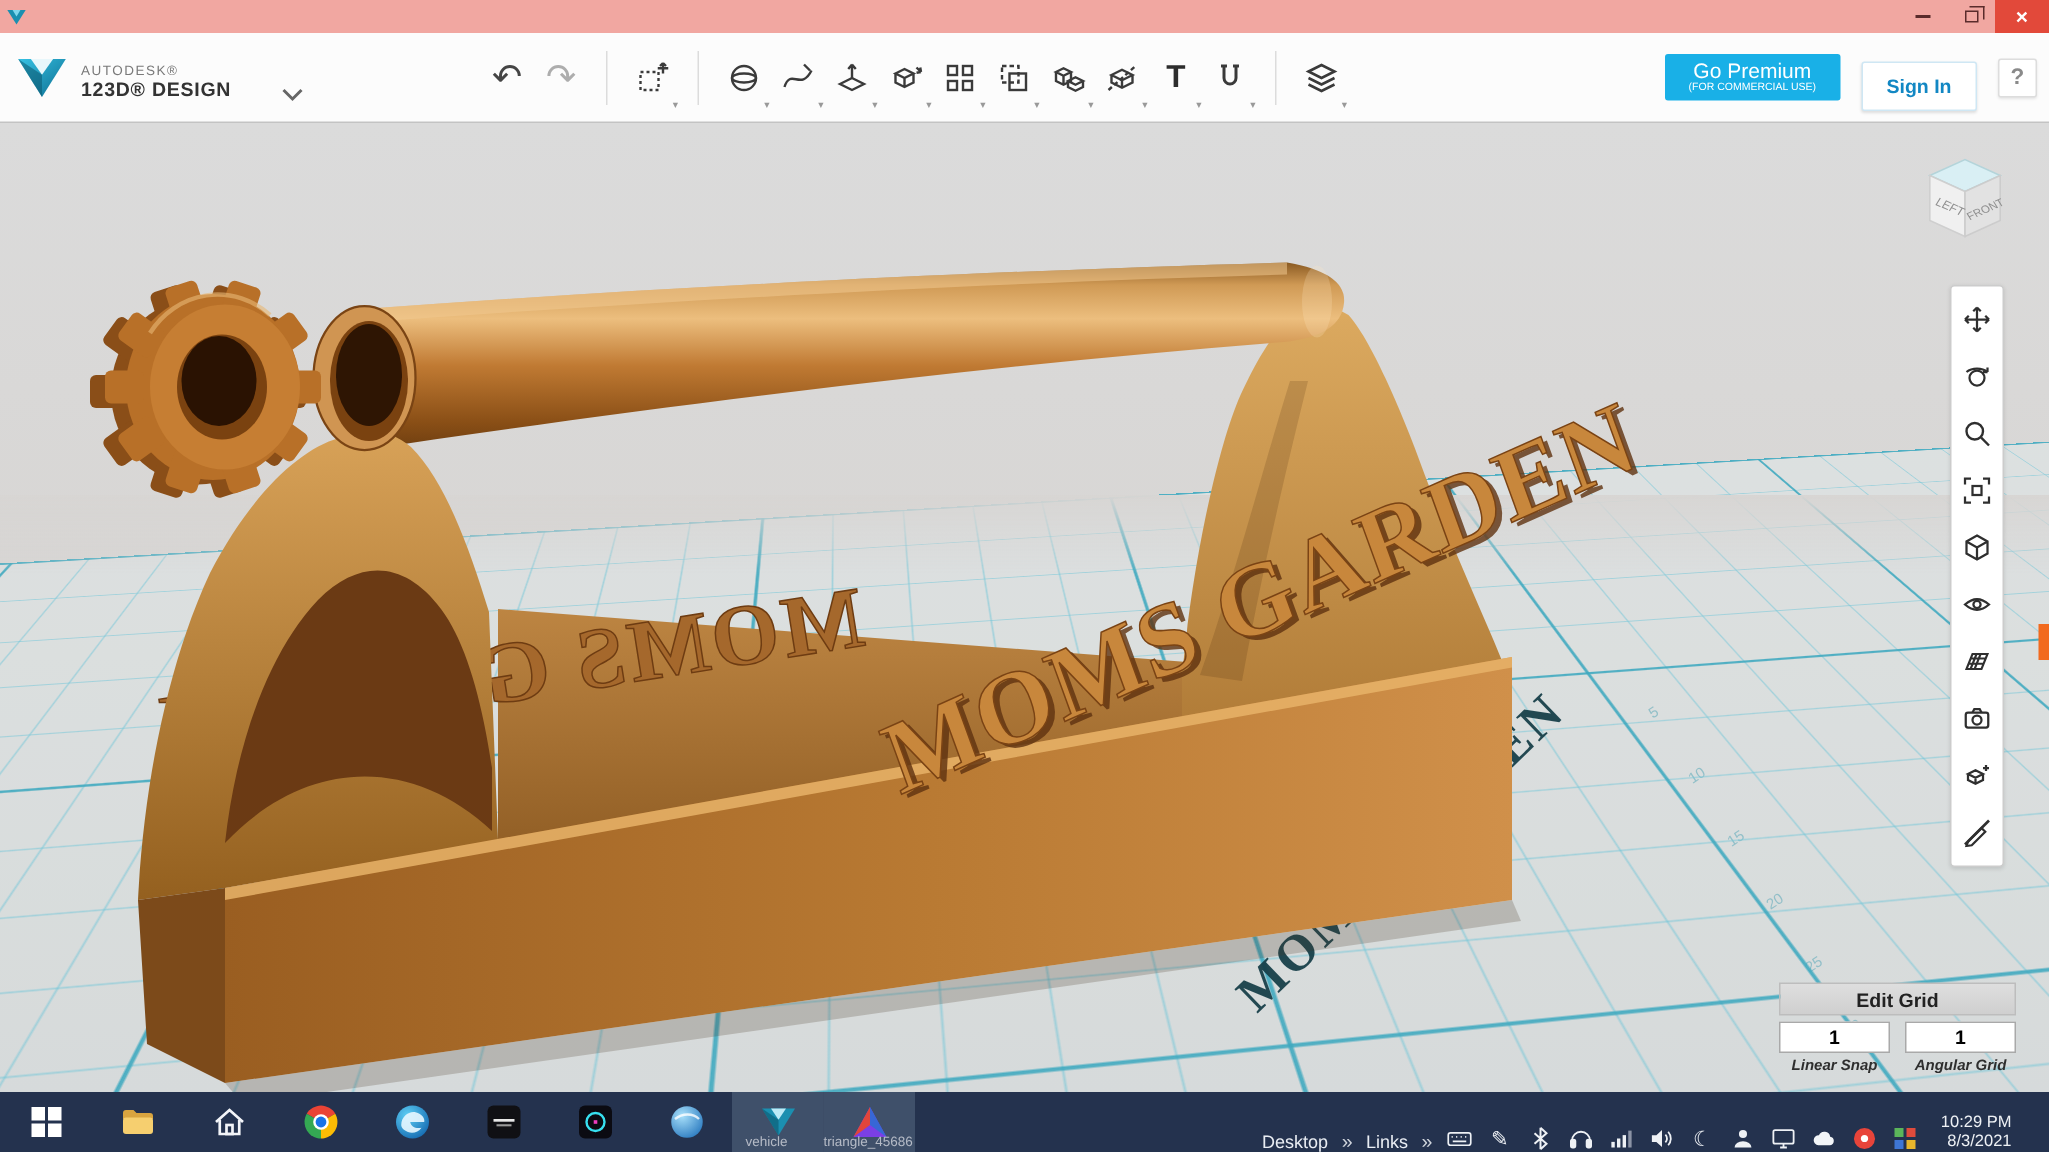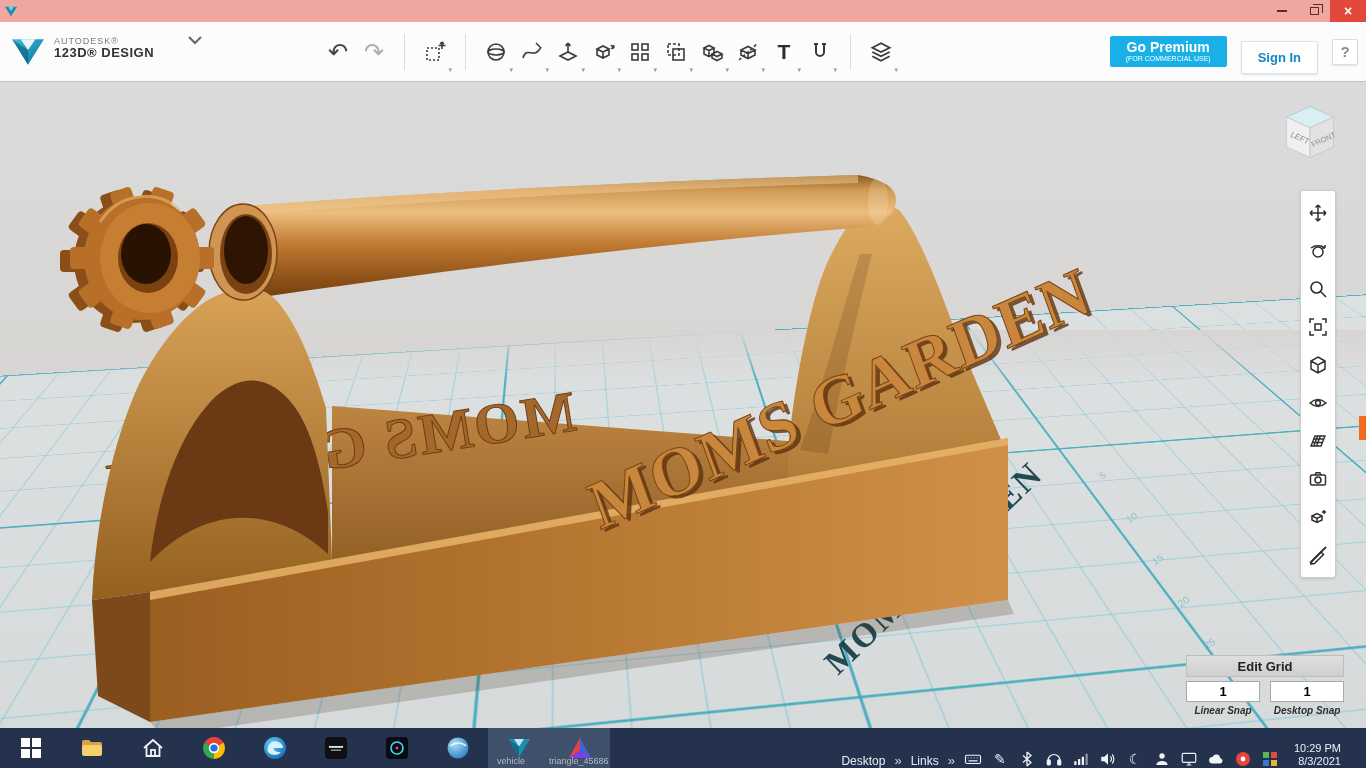--- a/index.html
+++ b/index.html
@@ -17,37 +17,37 @@
   .min-glyph { width:10px; height:2px; background:#5a2b2b; }
   .restore-glyph { width:9px; height:8px; border:1.5px solid #5a2b2b; position:relative; }
   .restore-glyph:before { content:""; position:absolute; left:2px; top:-4px; width:9px; height:8px;
               border:1.5px solid #5a2b2b; border-bottom:none; border-left:none; }
   .capbtn.close { background:#e2493a; width:36px; }
   .capbtn.close span { color:#fff; font-size:14px; font-weight:bold; line-height:1; }
 
   
   .toolbar { position:absolute; top:22px; left:0; right:0; height:60px; background:#fcfcfc;
              border-bottom:1px solid #c3c3c3; display:flex; align-items:center; }
-  .brand { display:flex; align-items:flex-start; gap:8px; padding-left:10px; width:250px; }
+  .brand { display:flex; align-items:flex-end; gap:8px; padding-left:10px; width:250px; }
   .brand-text { display:flex; flex-direction:column; line-height:1.15; }
   .brand-line1 { font-size:9px; letter-spacing:1px; color:#7a7a7a; }
   .brand-line2 { font-size:13px; font-weight:bold; color:#333; letter-spacing:0.5px; }
   .brand-chev { margin-left:26px; }
   .tbicons { display:flex; align-items:center; margin-left:70px; }
   .tbtn { width:36px; height:44px; display:flex; align-items:center; justify-content:center;
           position:relative; cursor:default; }
   .tbtn .caret { position:absolute; right:1px; bottom:0; font-size:7px; color:#999; }
   .glyph-undo { font-size:24px; color:#454545; line-height:1; }
   .glyph-redo { font-size:24px; color:#adadad; line-height:1; }
   .tsep { width:1px; height:36px; background:#dcdcdc; margin:0 12px; }
   .ttool-T { font-size:21px; font-weight:bold; color:#2d2d2d; }
   .tb-right { position:absolute; right:8px; display:flex; align-items:center; gap:14px; }
   .btn-premium { background:#19b0e7; color:#fff; text-align:center; padding:4px 16px;
                  border-radius:2px; cursor:pointer; }
-  .btn-premium .l1 { font-size:14px; font-weight:bold; line-height:15px; }
+  .btn-premium .l1 { font-size:14px; font-weight:normal; line-height:15px; }
   .btn-premium .l2 { font-size:7px; line-height:8px; }
   .btn-signin { background:#fff; border:1px solid #cfe7f4; box-shadow:0 1px 2px rgba(0,0,0,.12);
                 color:#1287c3; font-size:13px; font-weight:bold; padding:8px 16px; border-radius:2px;margin-top:12px; }
   .btn-help { width:26px; height:26px; background:#fff; border:1px solid #ddd; border-radius:2px;
               color:#8a8a8a; font-size:15px; font-weight:bold; display:flex; align-items:center;
               justify-content:center; box-shadow:0 1px 2px rgba(0,0,0,.1); }
 
   
   .viewport { position:absolute; top:82px; left:0; right:0; bottom:40px; overflow:hidden;
               background:linear-gradient(180deg,#dbdbdb 0%, #d7d5d3 55%, #d0cfce 100%); }
@@ -428,21 +428,21 @@
   </div>
 
   <div class="editgrid">
     <div class="eg-head">Edit Grid</div>
     <div class="eg-row">
       <input readonly="" value="1" style="">
       <input readonly="" value="1" style="">
     </div>
     <div class="eg-labels">
       <span>Linear Snap</span>
-      <span>Desktop Snap</span>
+      <span>Angular Grid</span>
     </div>
   </div>
 
   <div class="scroll-ind"></div>
 </div>
 
 <div class="taskbar">
   <div class="tk-apps">
     <div class="tkbtn">
       <svg width="22" height="22" viewBox="0 0 22 22">

